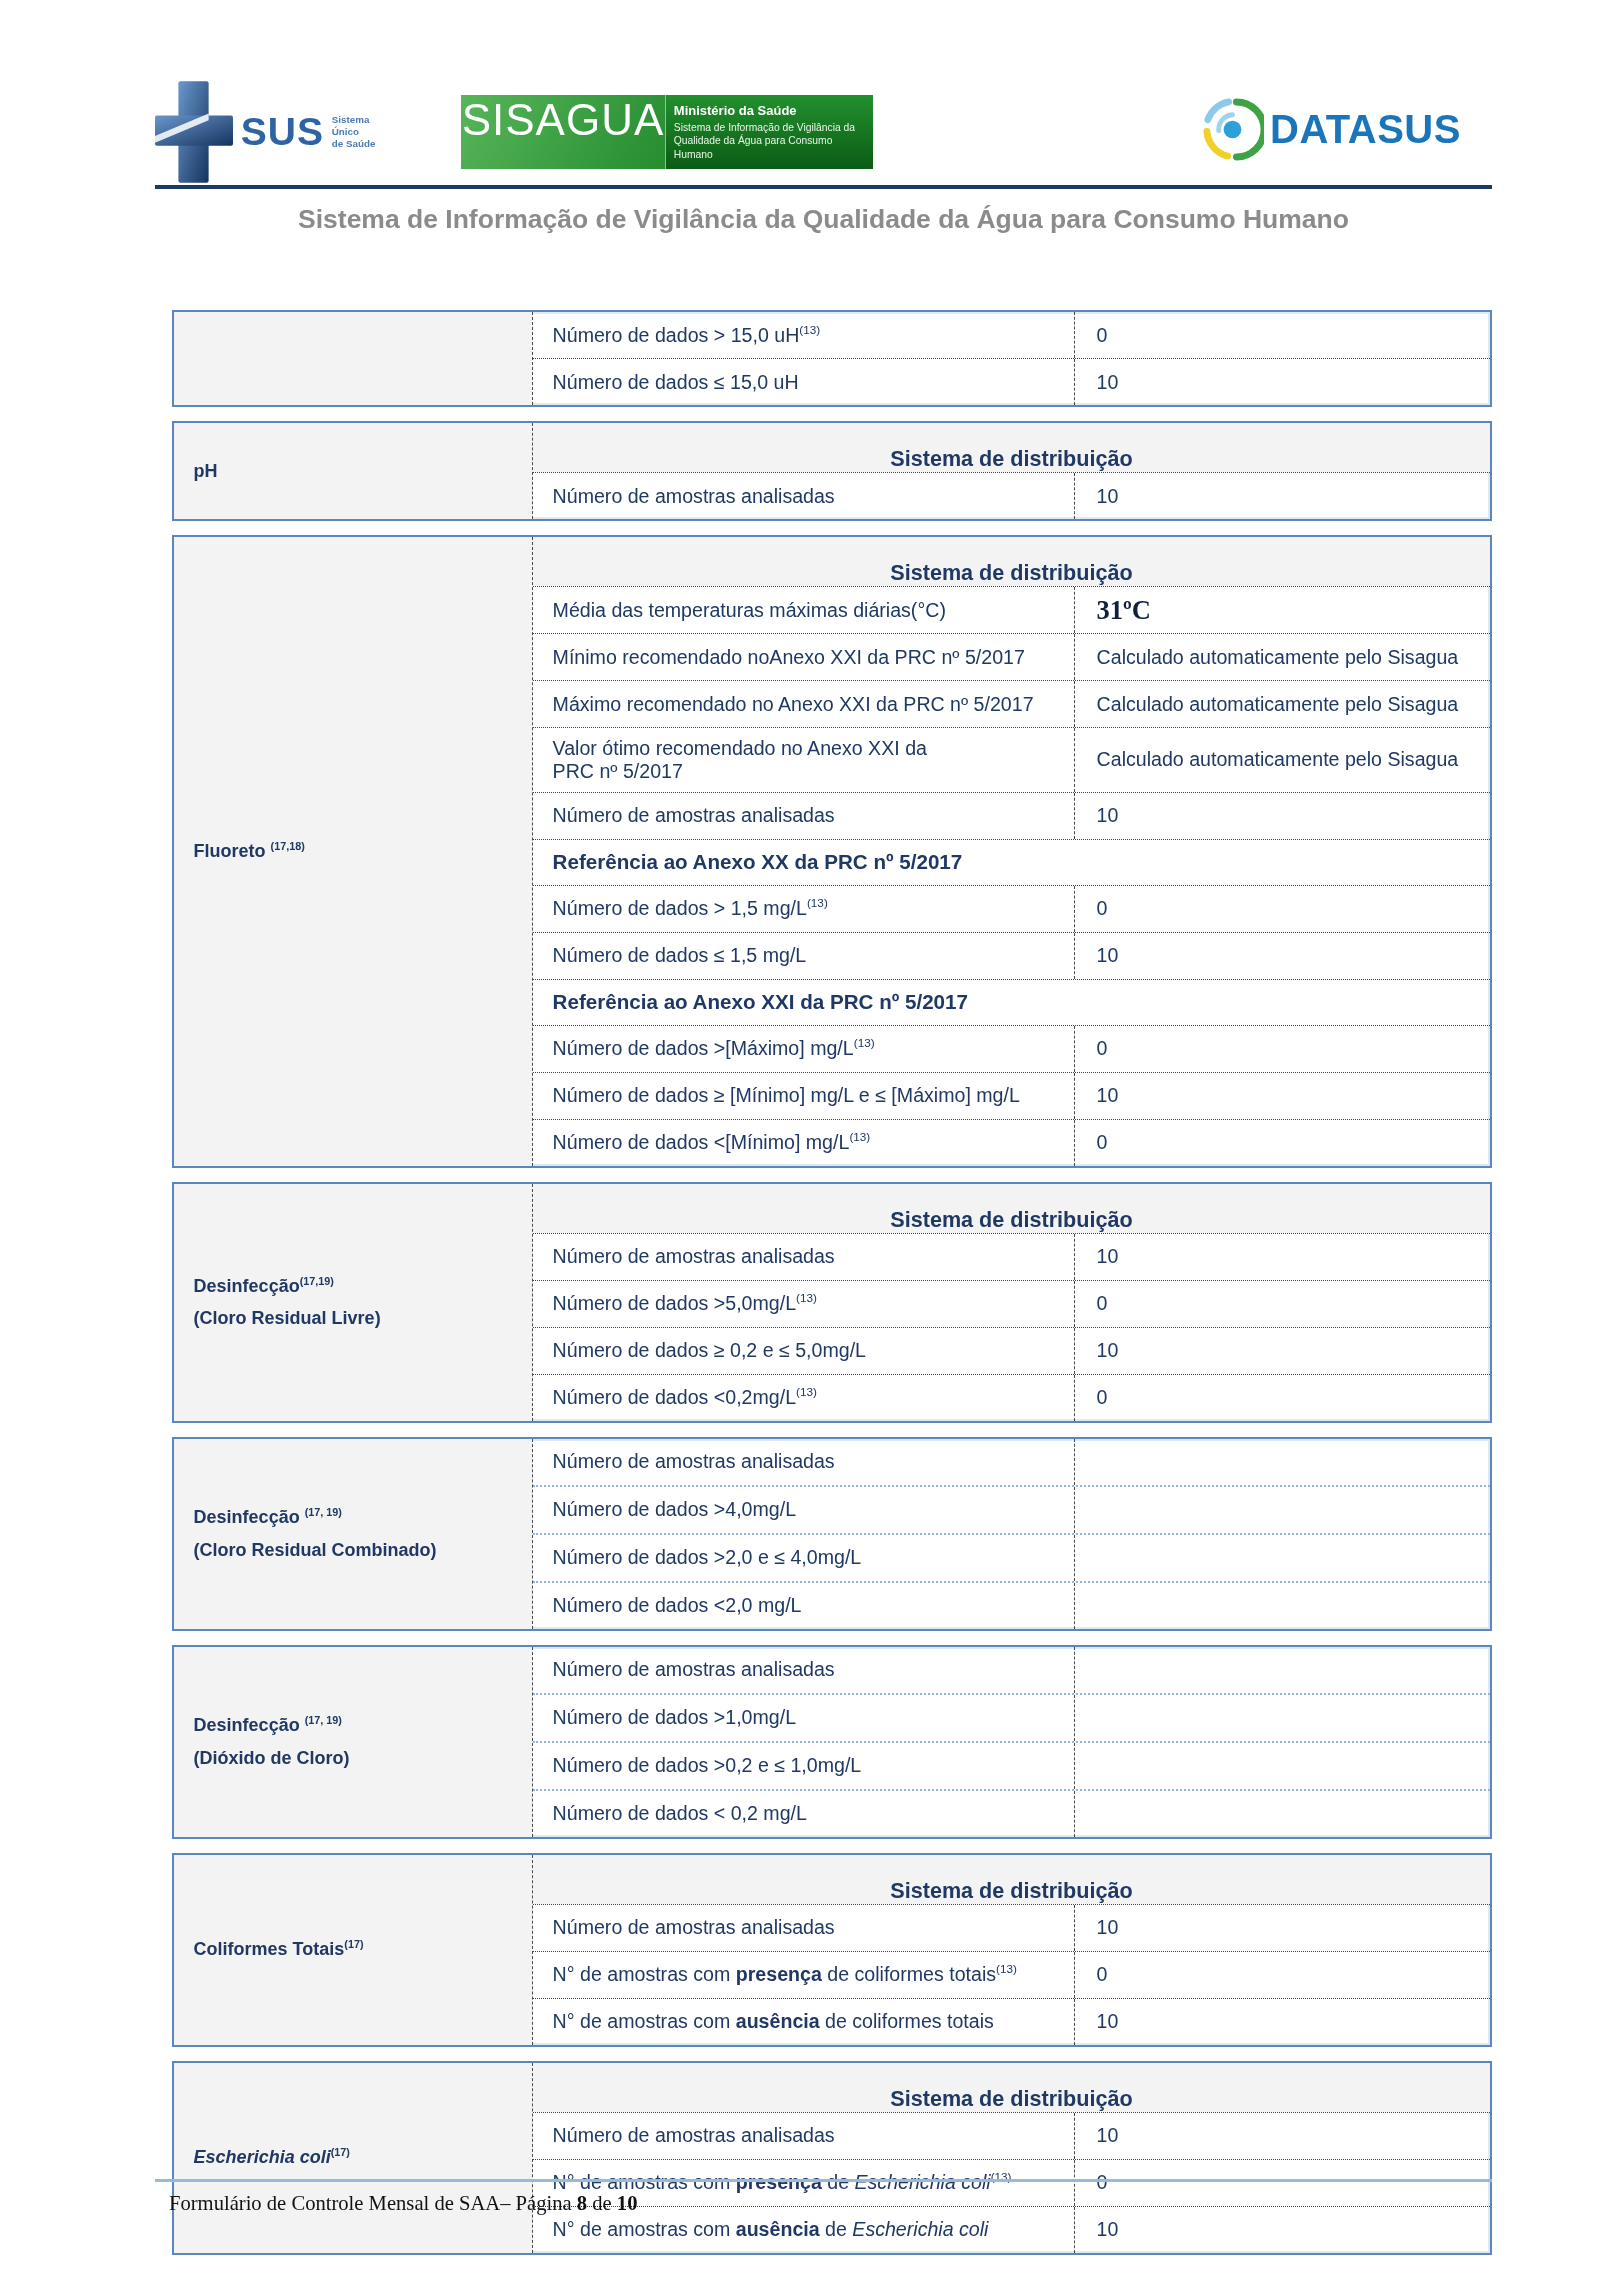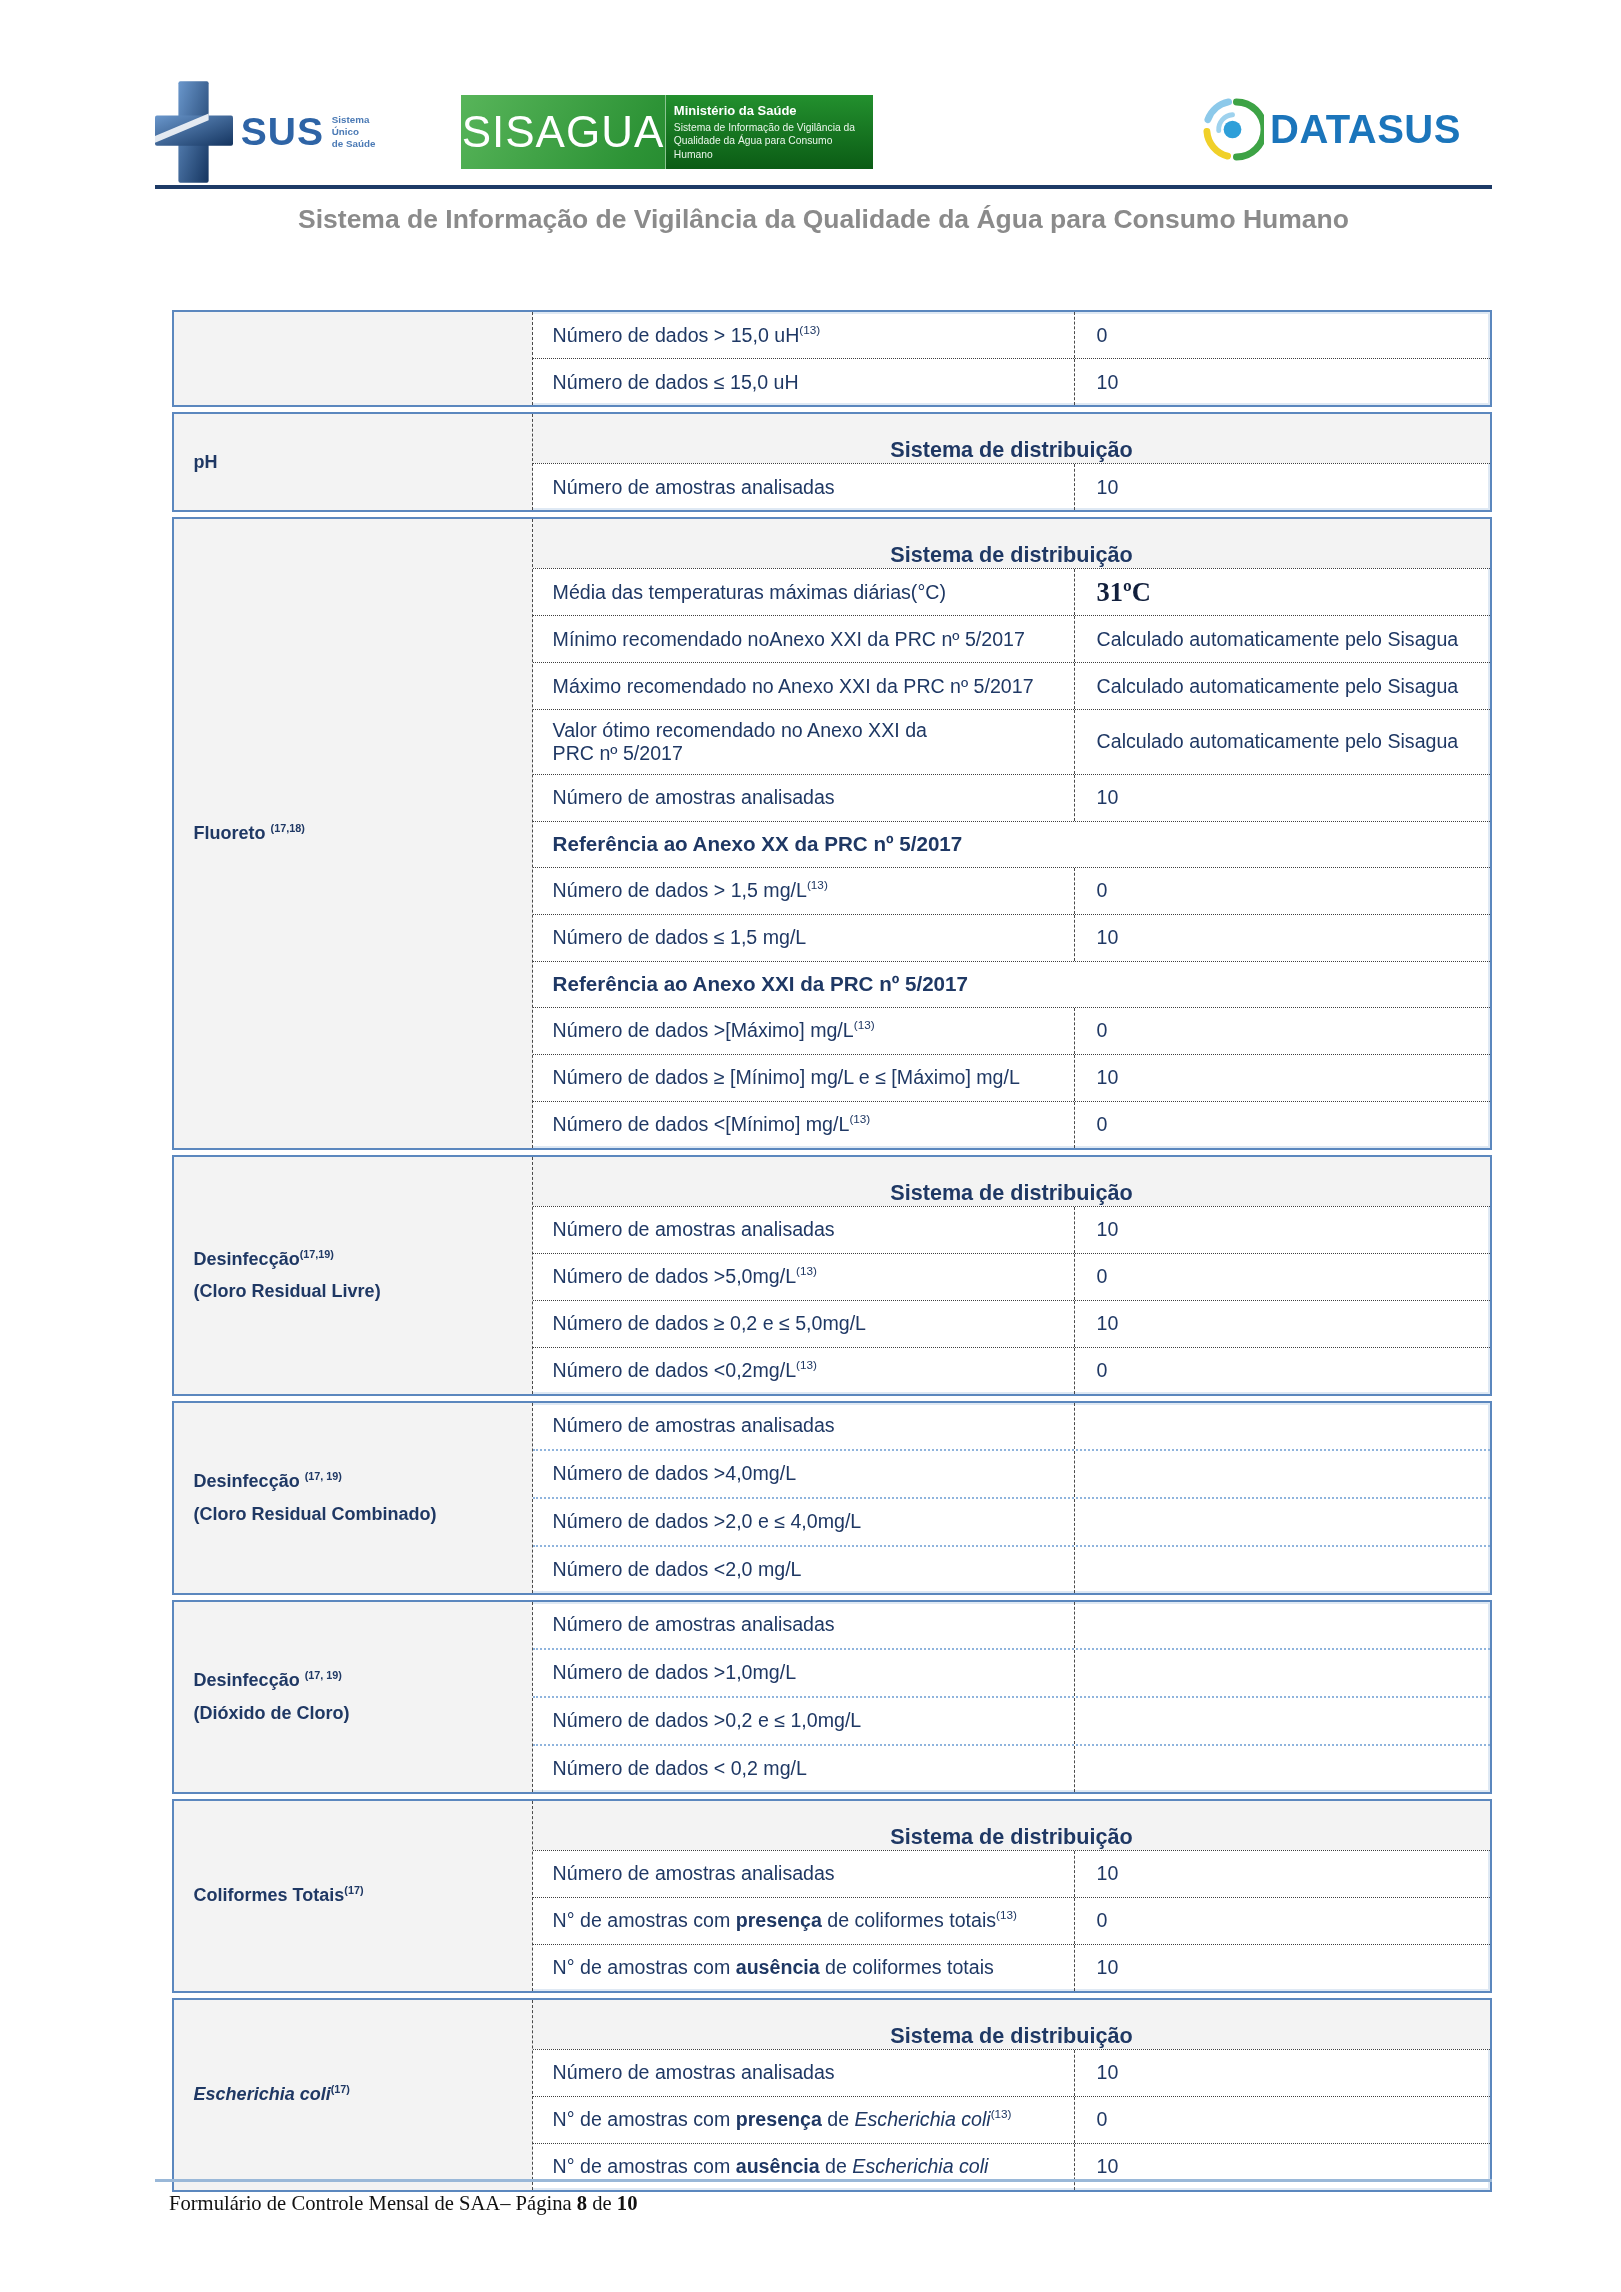--- a/index.html
+++ b/index.html
@@ -7,36 +7,36 @@
         font-family:"Liberation Sans",sans-serif;color:#1F3864;overflow:hidden;}
 
   
   .sus-logo{position:absolute;left:155px;top:81px;display:flex;align-items:center;gap:7.8px;}
   .sus-cross{width:78px;height:102px;}
   .sus-acronym{font-size:39px;font-weight:bold;color:#2e64a6;letter-spacing:1px;}
   .sus-small{font-size:9.8px;line-height:1.2;color:#4b7ab5;font-weight:bold;}
 
   .sisagua-banner{position:absolute;left:461px;top:95px;width:412px;height:74px;display:flex;
       background:linear-gradient(120deg,#58b55a 0%,#2d9336 45%,#0f6f1c 100%);}
-  .sisagua-left{width:204px;display:flex;align-items:center;justify-content:center;}
+  .sisagua-left{width:204px;display:flex;align-items:flex-start;justify-content:center;}
   .sisagua-title{color:#ffffff;font-size:44px;letter-spacing:1px;}
   .sisagua-right{flex:1;background:linear-gradient(180deg,#23902e,#0b5c15);
       border-left:1px solid #8cc492;padding:5.9px 7.8px;display:flex;flex-direction:column;justify-content:center;}
   .sisagua-ministry{color:#ffffff;font-size:13px;font-weight:bold;margin-bottom:2.9px;}
   .sisagua-sub{color:#eaf6ea;font-size:10.3px;line-height:1.3;}
 
   .datasus-logo{position:absolute;left:1201px;top:98px;display:flex;align-items:center;gap:6px;}
   .datasus-text{font-size:40px;font-weight:bold;color:#1b75bb;letter-spacing:0.5px;}
 
   .header-rule{position:absolute;left:155px;top:185px;width:1337px;height:3.9px;background:#1d3a66;}
   .page-title{position:absolute;left:155px;top:204px;width:1337px;text-align:center;
       font-size:26.5px;font-weight:bold;color:#8b8b8b;}
 
   
-  .table{position:absolute;left:172px;top:310px;width:1320px;display:flex;flex-direction:column;gap:5px;}
+  .table{position:absolute;left:172px;top:310px;width:1320px;display:flex;flex-direction:column;gap:14px;}
   .section{display:flex;border:2px solid #5b87be;box-shadow:inset 0 0 0 2px #dfe9f4;background:#fff;}
   .param{width:359px;min-width:359px;background:#f3f3f3;border-right:1px dashed #4a4a4a;
       display:flex;flex-direction:column;justify-content:center;padding:11.8px 11.8px 11.8px 19.6px;box-sizing:border-box;}
   .param-line{font-size:18px;font-weight:bold;line-height:1.8;color:#1F3864;}
   .rows{flex:1;display:flex;flex-direction:column;}
   .row{display:flex;align-items:center;min-height:46px;}
   .row + .row{border-top:1px dotted #3f3f3f;}
   .section.empty .row + .row{border-top:2px dotted #8fb4dd;}
   .row.header{background:#f3f3f3;justify-content:center;font-weight:bold;font-size:21.6px;min-height:49px;color:#1F3864;align-items:flex-end;}
   .row.subheader{font-weight:bold;font-size:20.6px;padding:5.9px 9.8px 5.9px 19.6px;box-sizing:border-box;color:#1F3864;}

